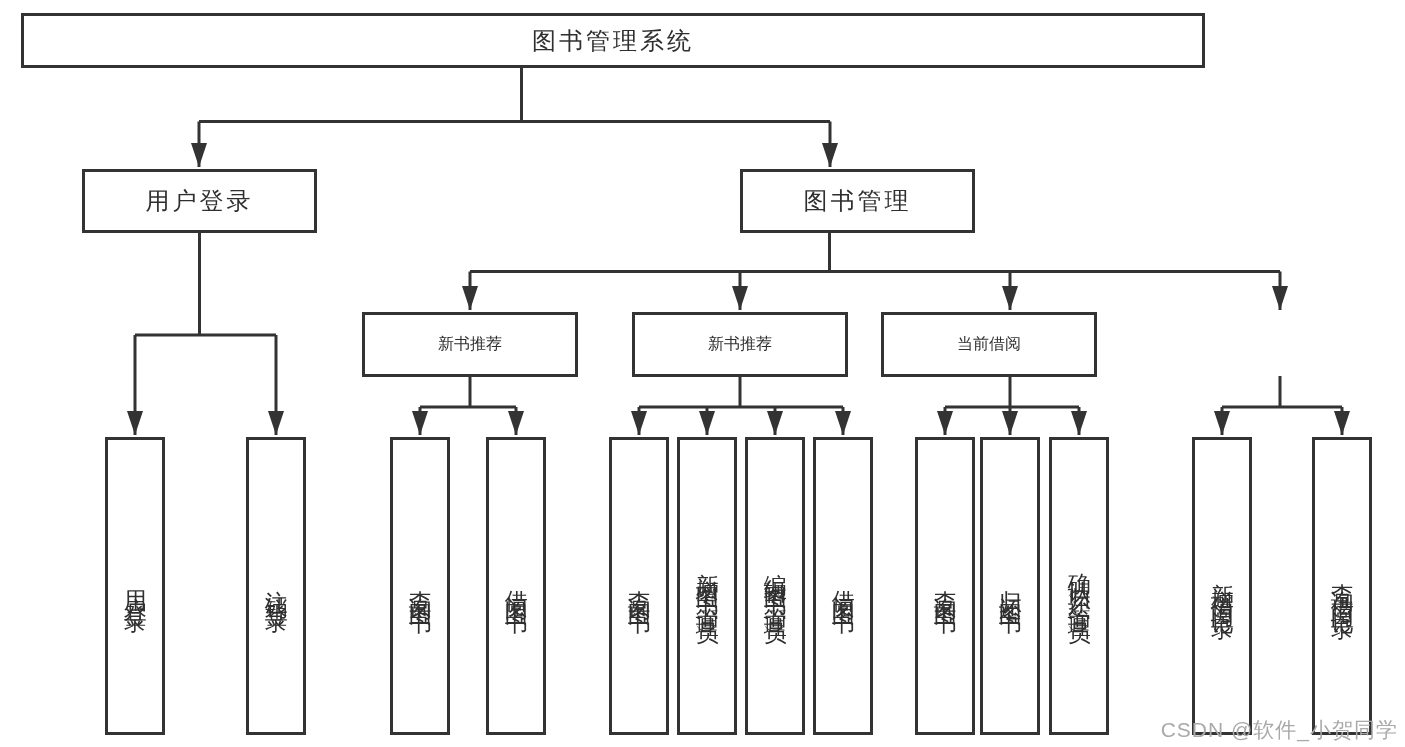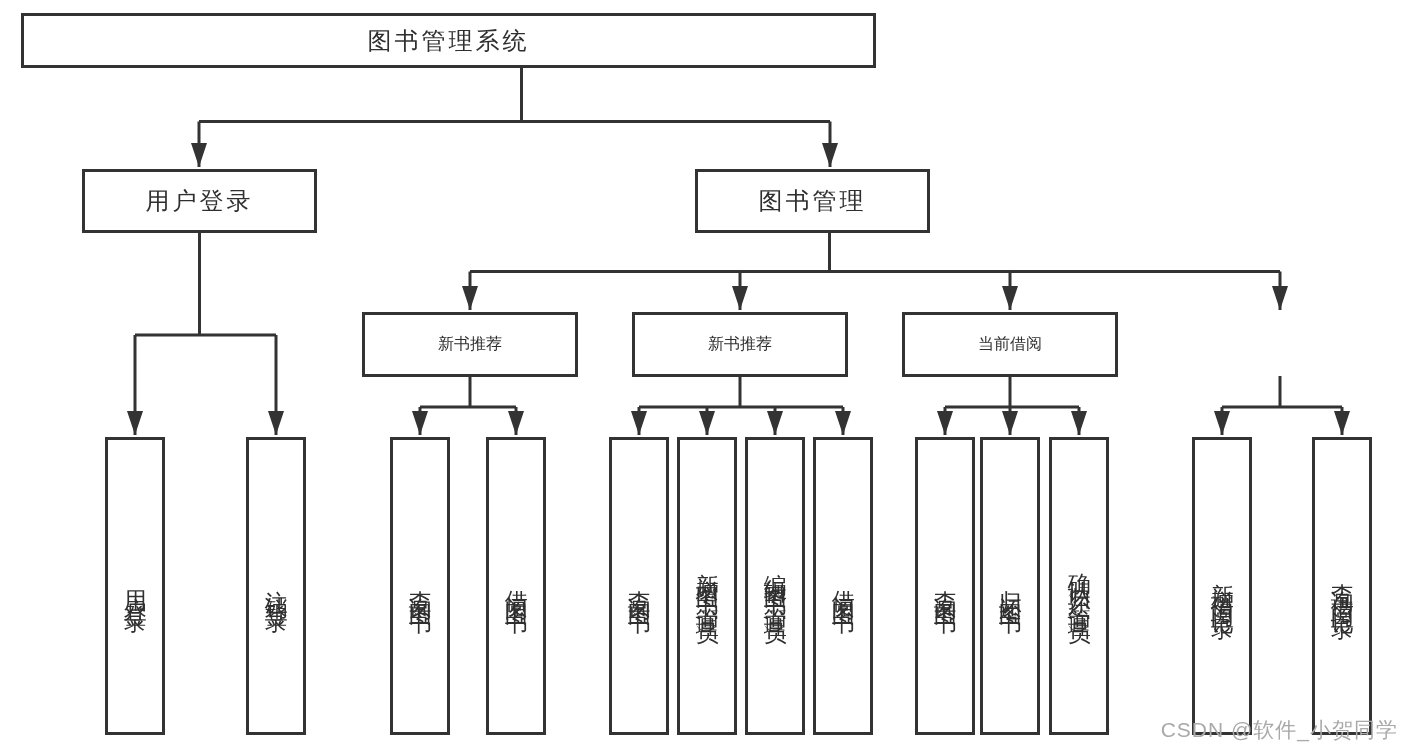--- a/index.html
+++ b/index.html
@@ -68,38 +68,38 @@
       <path d="M775,407 V435"></path>
       <path d="M843,407 V435"></path>
       <path d="M945,407 V435"></path>
       <path d="M1010,407 V435"></path>
       <path d="M1079,407 V435"></path>
       <path d="M1222,407 V435"></path>
       <path d="M1342,407 V435"></path>
     </g>
   </svg>
 
-  <div class="node root" style="left:21px;top:13px;width:855px;height:55px">
+  <div class="node root" style="left:21px;top:13px;width:1184px;height:55px">
     <span>图书管理系统</span>
   </div>
 
   <div class="node h" style="left:82px">
     <span>用户登录</span>
   </div>
-  <div class="node h" style="left:695px">
+  <div class="node h" style="left:740px">
     <span>图书管理</span>
   </div>
 
   <div class="node l2" style="left:362px">
     <span>新书推荐</span>
   </div>
   <div class="node l2" style="left:632px">
     <span>新书推荐</span>
   </div>
-  <div class="node l2" style="left:902px">
+  <div class="node l2" style="left:881px">
     <span>当前借阅</span>
   </div>
 
   <div class="node leaf" style="left:105px">
     <span class="v">用户登录</span>
   </div>
   <div class="node leaf" style="left:246px">
     <span class="v">注销登录</span>
   </div>
 

